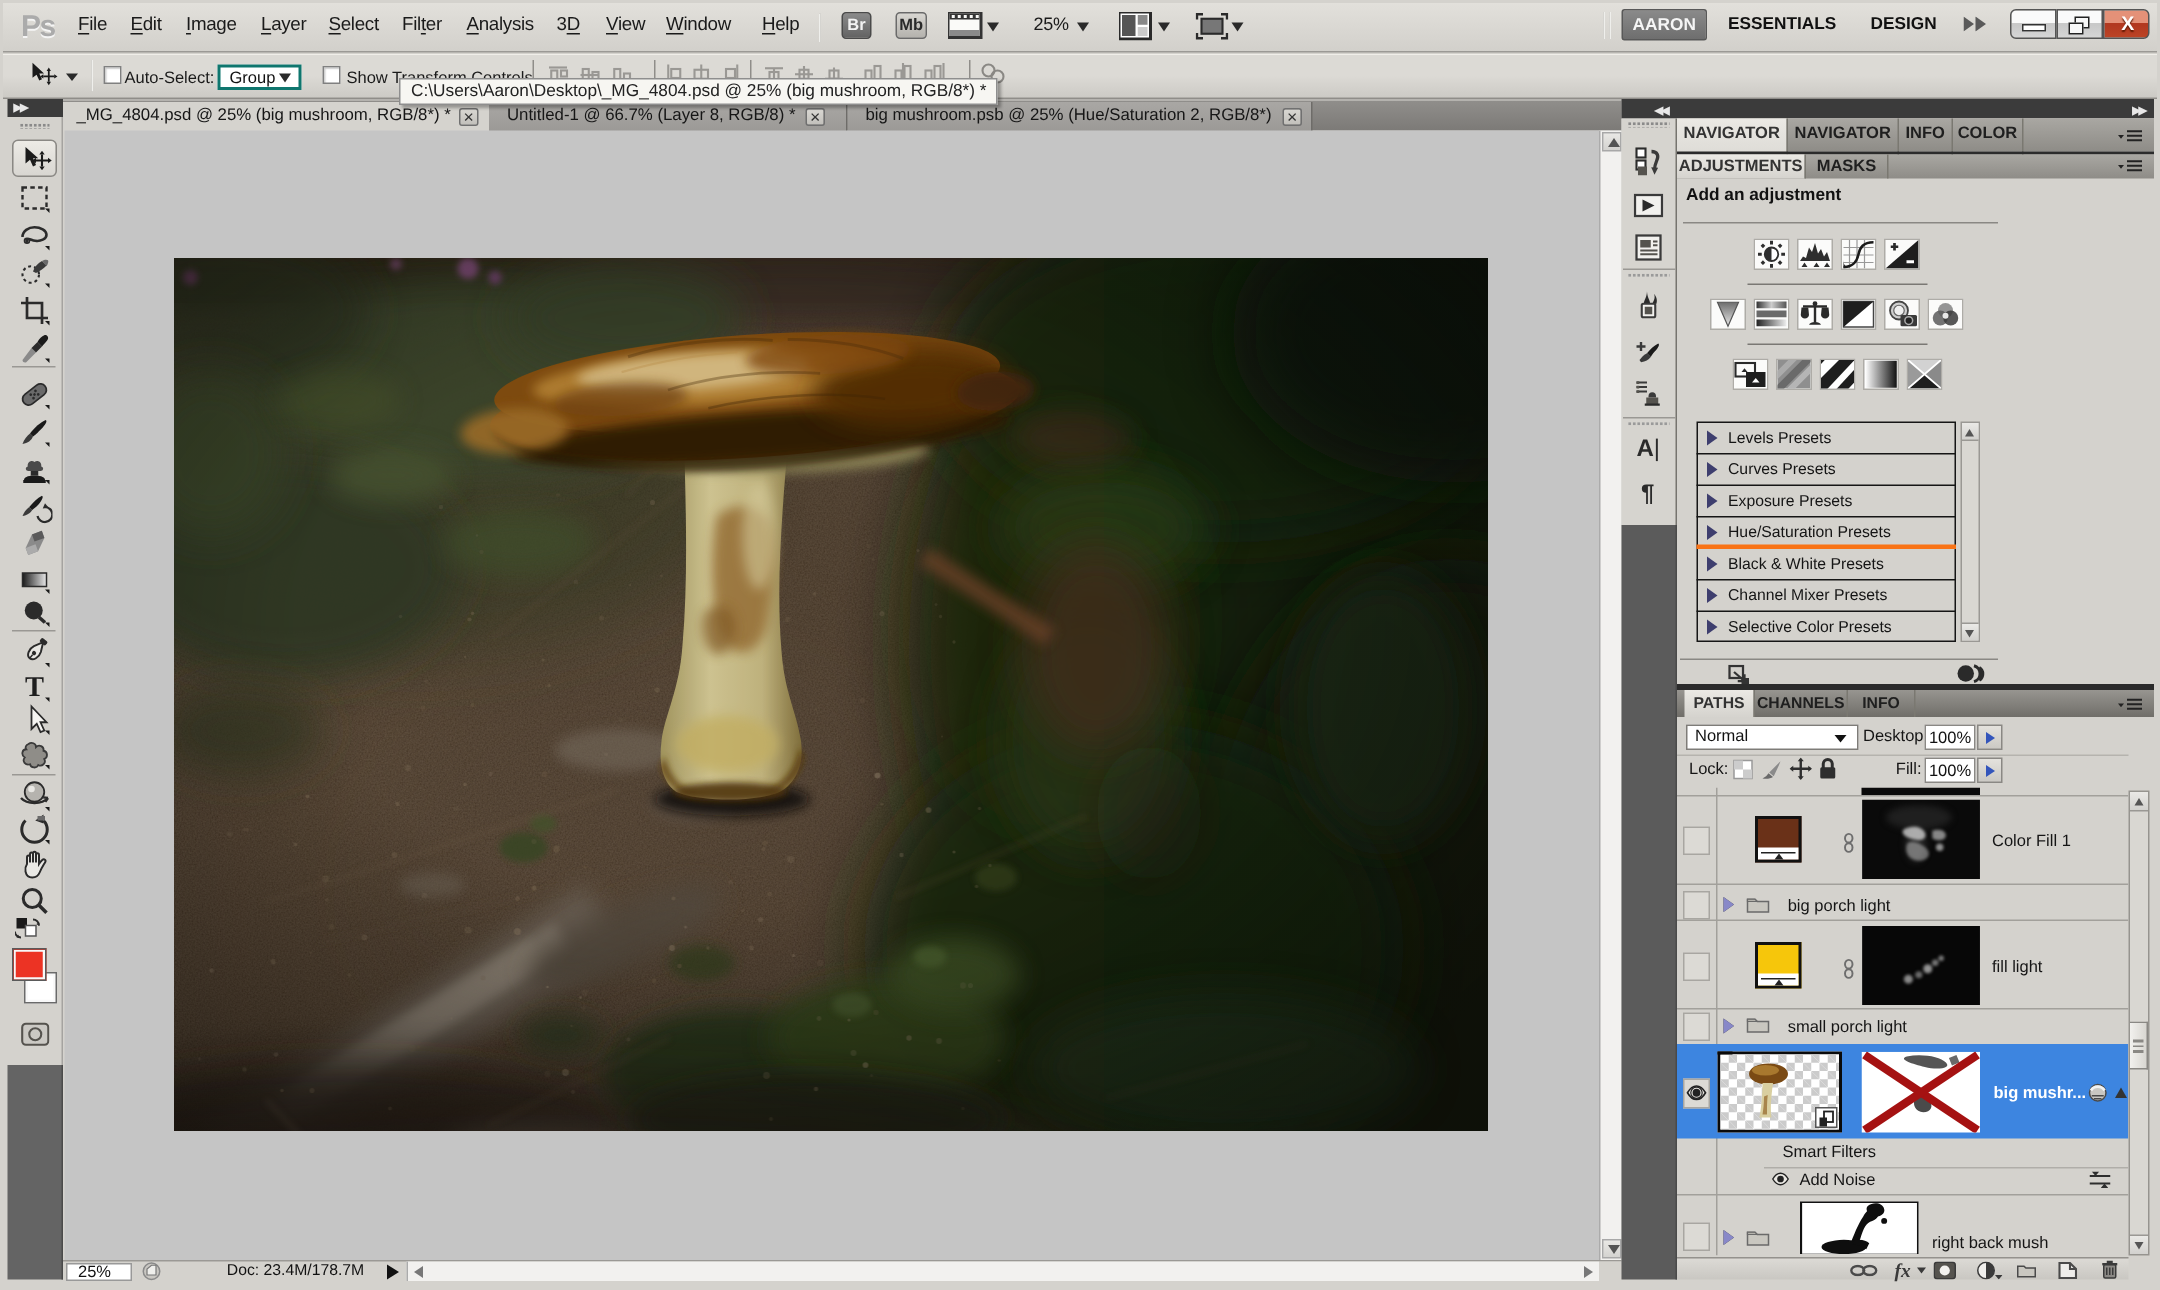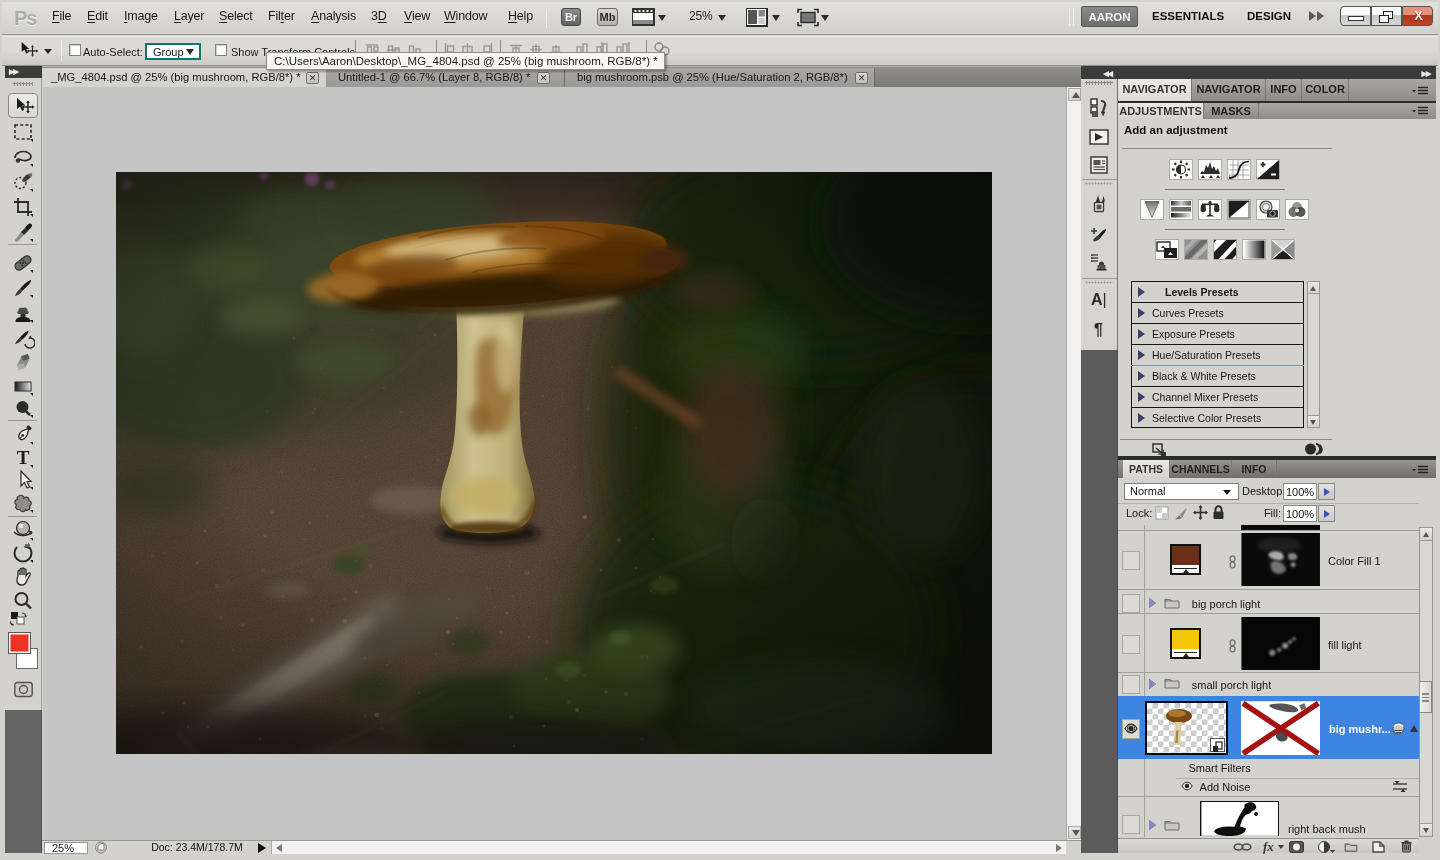--- a/index.html
+++ b/index.html
@@ -943,24 +943,24 @@
           <path d="M0,0 L0,19 L11,9.5 Z" fill="#9A9A9A"></path>
           <path d="M22,0 L22,19 L11,9.5 Z" fill="#8A8A8A"></path>
           <path d="M0,19 L22,19 L11,9.5 Z" fill="#1E1E1E"></path>
           <path d="M0,0 L22,19 M22,0 L0,19" stroke="#FFF" stroke-width="1.2"></path>
         </svg></div>
   </div>
   <div style="position:absolute; left:47px; top:110px; width:120px; height:1px; background:#7A7874;"></div>
   <div style="position:absolute; left:47px; top:150px; width:120px; height:1px; background:#7A7874;"></div>
 
   <div style="position:absolute; left:13px; top:202px; width:173px; height:147px; border:1px solid #151515;">
-    <div class="prow" style="left:-1px; top:0;   width:173px; border:none; border-bottom:1px solid #151515;"><span class="ptri"></span><span style="padding-left:34px;font-weight:bold;">Levels Presets</span></div>
+    <div class="prow" style="left:-1px; top:0;   width:173px; border:none; border-bottom:1px solid #151515;"><span class="ptri"></span><span style="padding-left:21px;">Levels Presets</span></div>
     <div class="prow" style="left:-1px; top:21px; width:173px; border:none; border-bottom:1px solid #151515;"><span class="ptri"></span><span style="padding-left:21px;">Curves Presets</span></div>
     <div class="prow" style="left:-1px; top:42px; width:173px; border:none; border-bottom:1px solid #151515;"><span class="ptri"></span><span style="padding-left:21px;">Exposure Presets</span></div>
-    <div class="prow" style="left:-1px; top:63px; width:173px; border:none; border-bottom:1px solid #f97316;"><span class="ptri"></span><span style="padding-left:21px;">Hue/Saturation Presets</span></div>
+    <div class="prow" style="left:-1px; top:63px; width:173px; border:none; border-bottom:3px solid #f97316;"><span class="ptri"></span><span style="padding-left:21px;">Hue/Saturation Presets</span></div>
     <div class="prow" style="left:-1px; top:84px; width:173px; border:none; border-bottom:1px solid #151515;"><span class="ptri"></span><span style="padding-left:21px;">Black &amp; White Presets</span></div>
     <div class="prow" style="left:-1px; top:105px; width:173px; border:none; border-bottom:1px solid #151515;"><span class="ptri"></span><span style="padding-left:21px;">Channel Mixer Presets</span></div>
     <div class="prow" style="left:-1px; top:126px; width:173px; border:none;"><span class="ptri"></span><span style="padding-left:21px;">Selective Color Presets</span></div>
   </div>
   <div style="position:absolute; left:189px; top:202px; width:13px; height:147px; background:#D9D7D2; border:1px solid #9A9894;">
     <div style="position:absolute; left:0; top:0; width:11px; height:12px; background:linear-gradient(180deg,#EAE9E6,#D2D1CE); border-bottom:1px solid #9A9894;">
         <div style="position:absolute;left:2px;top:3.5px;border-bottom:5px solid #555;border-left:3.5px solid transparent;border-right:3.5px solid transparent;"></div>
       </div>
     <div style="position:absolute; left:0; bottom:0; width:11px; height:12px; background:linear-gradient(180deg,#EAE9E6,#D2D1CE); border-top:1px solid #9A9894;">
         <div style="position:absolute;left:2px;top:4px;border-top:5px solid #555;border-left:3.5px solid transparent;border-right:3.5px solid transparent;"></div>

